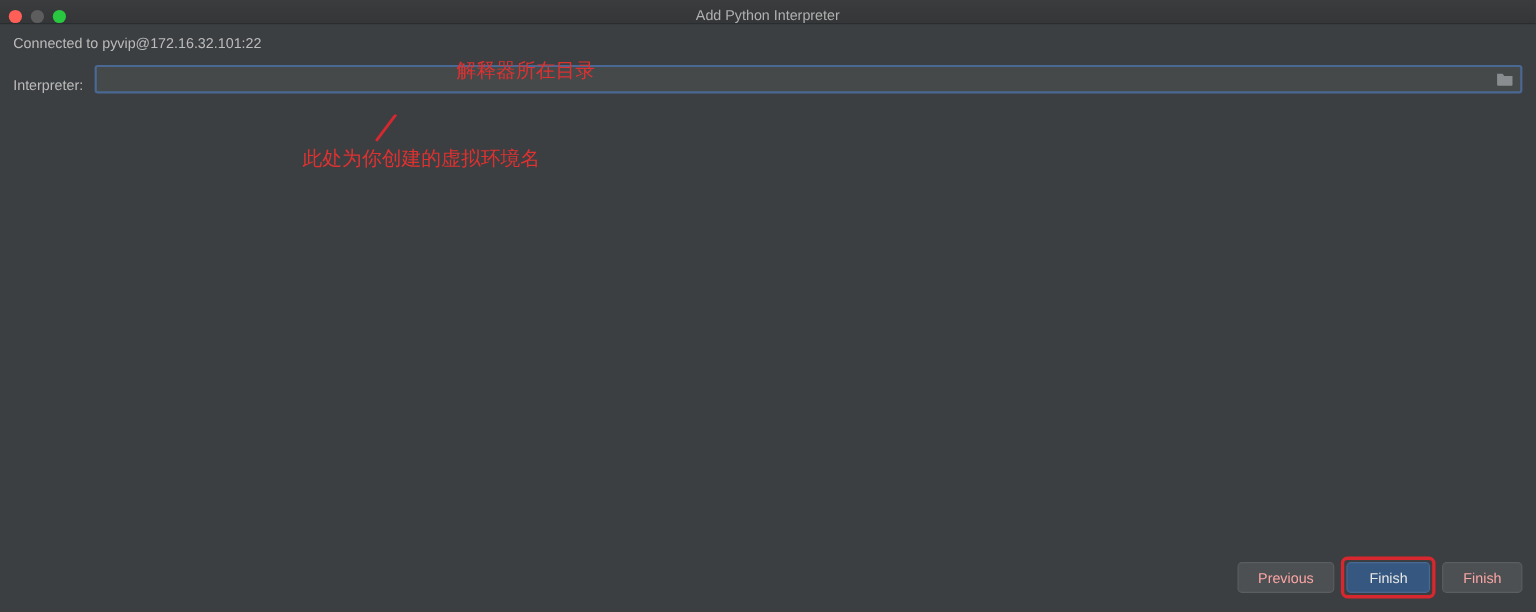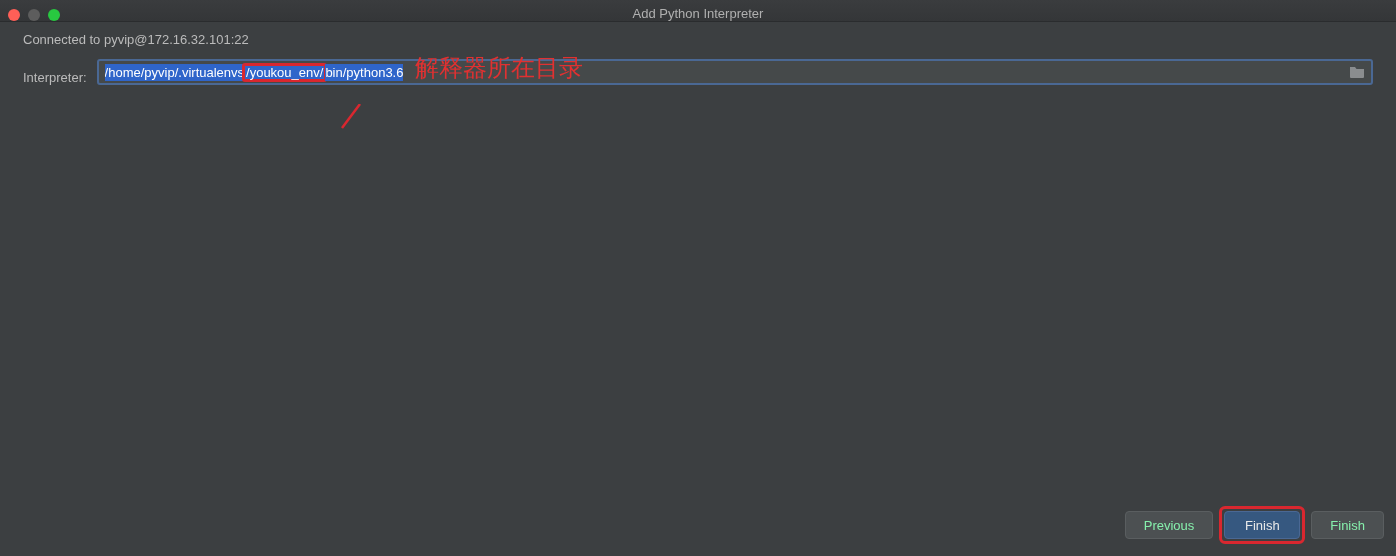--- a/index.html
+++ b/index.html
@@ -34,21 +34,21 @@
     .tl-min { background: #5d5d5d; }
     .tl-max { background: #28c840; }
     .title {
       position: absolute;
       left: 50%;
       transform: translateX(-50%);
       color: #b0b0b0;
       font-size: 13px;
     }
     .content {
-      padding: 10px 23px;
+      padding: 10px 12px;
       color: #bbbbbb;
       font-size: 13px;
       position: relative;
     }
     .connected-line {
       margin-bottom: 12px;
     }
     .interpreter-row {
       display: flex;
       align-items: flex-end;
@@ -99,21 +99,21 @@
       width: 16px;
       height: 14px;
       cursor: pointer;
     }
     .folder-icon {
       fill: #8a8d8f;
     }
     .annotation {
       position: absolute;
       color: #e03131;
-      font-size: 24px;
+      font-size: 18px;
       font-weight: 500;
       white-space: nowrap;
     }
     .anno-top {
       left: 415px;
       top: 30px;
     }
     .anno-bottom {
       left: 275px;
       top: 110px;
@@ -129,21 +129,21 @@
       bottom: 12px;
       right: 12px;
       display: flex;
       gap: 6px;
       align-items: center;
     }
     .btn {
       height: 28px;
       padding: 0 18px;
       font-size: 13px;
-      color: #86efac;
+      color: #fca5a5;
       background: #4c5052;
       border: 1px solid #5a5e60;
       border-radius: 4px;
       cursor: pointer;
       display: flex;
       align-items: center;
       justify-content: center;
     }
     .btn-primary {
       background: #365880;
@@ -168,37 +168,33 @@
   </div>
   <div class="title">Add Python Interpreter</div>
 </div>
 
 <div class="content">
   <div class="connected-line">Connected to pyvip@172.16.32.101:22</div>
 
   <div class="interpreter-row">
     <div class="interpreter-label">Interpreter:</div>
     <div class="input-wrap">
-      <div class="interpreter-input-layer">
-        <span class="seg">/home/pyvip/.virtualenvs</span>
-          <span class="seg highlighted">/youkou_env/</span>
-          <span class="seg">bin/python3.6</span>
-      </div>
       <div class="folder-icon-btn">
         <svg viewBox="0 0 16 14" width="16" height="14">
           <path class="folder-icon" d="M1 2h5l1.5 2H15v8a1 1 0 0 1-1 1H2a1 1 0 0 1-1-1V2z"></path>
         </svg>
       </div>
     </div>
   </div>
 
   <div class="annotation anno-top">解释器所在目录</div>
   <svg class="anno-arrow" width="30" height="30">
     <line x1="22" y1="0" x2="4" y2="24" stroke="#d9272f" stroke-width="2.5"></line>
   </svg>
+  <div class="annotation anno-bottom">此处为你创建的虚拟环境名</div>
 </div>
 
 <div class="button-bar">
   <div class="btn">Previous</div>
   <div class="finish-wrap">
     <div class="btn btn-primary">Finish</div>
   </div>
   <div class="btn">Finish</div>
 </div>
 

